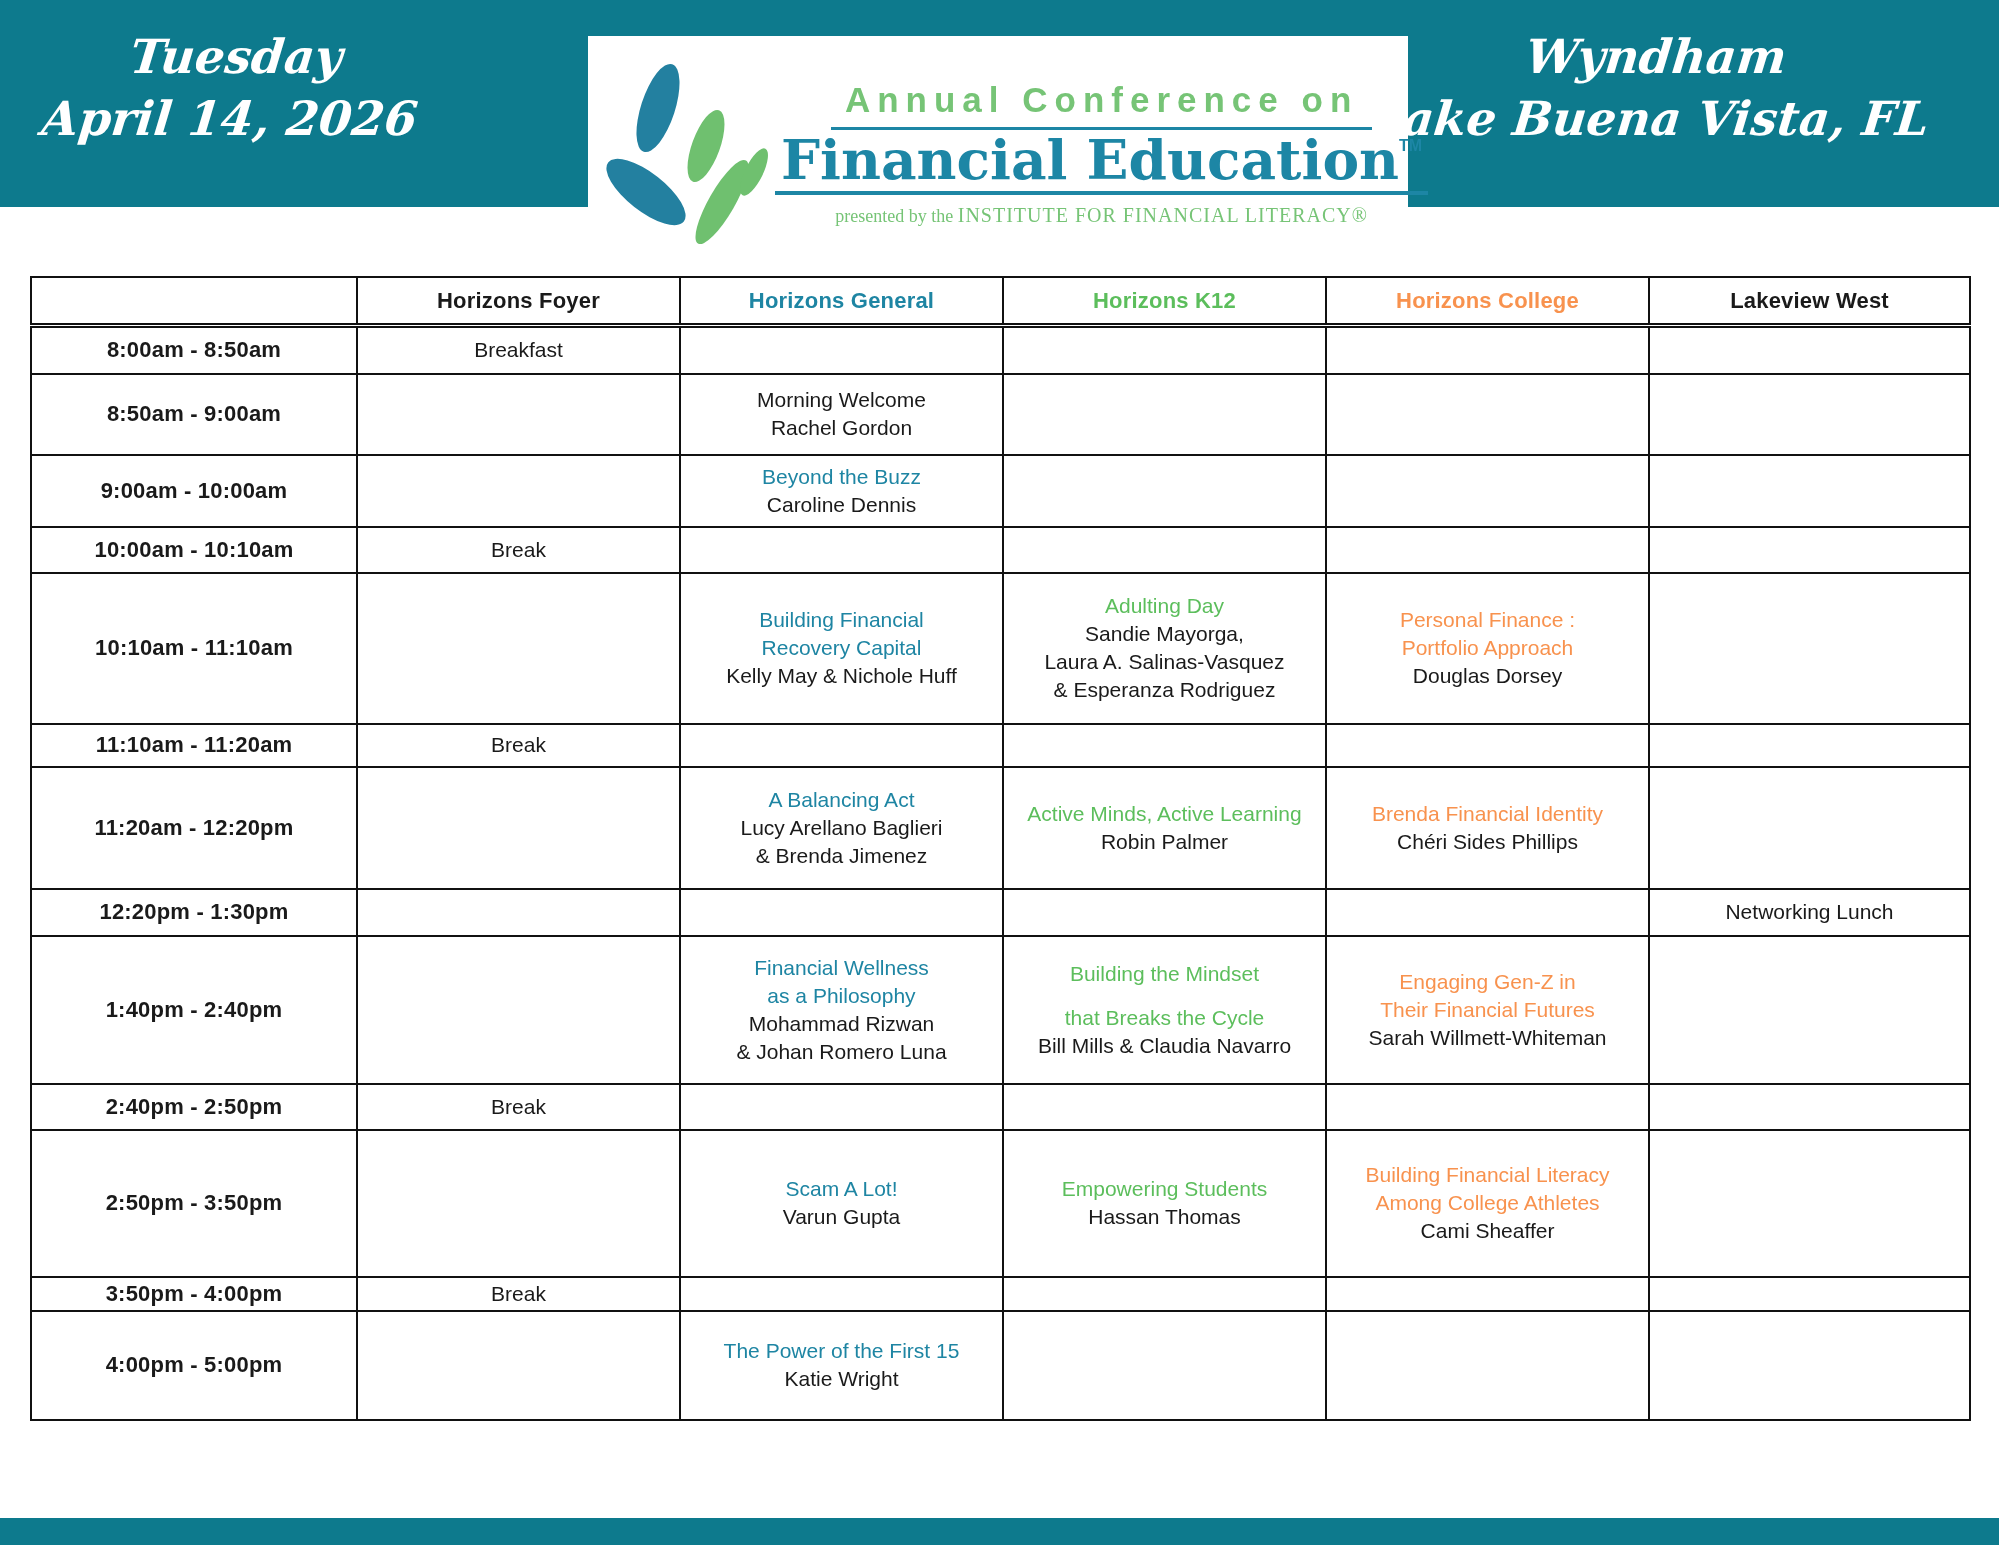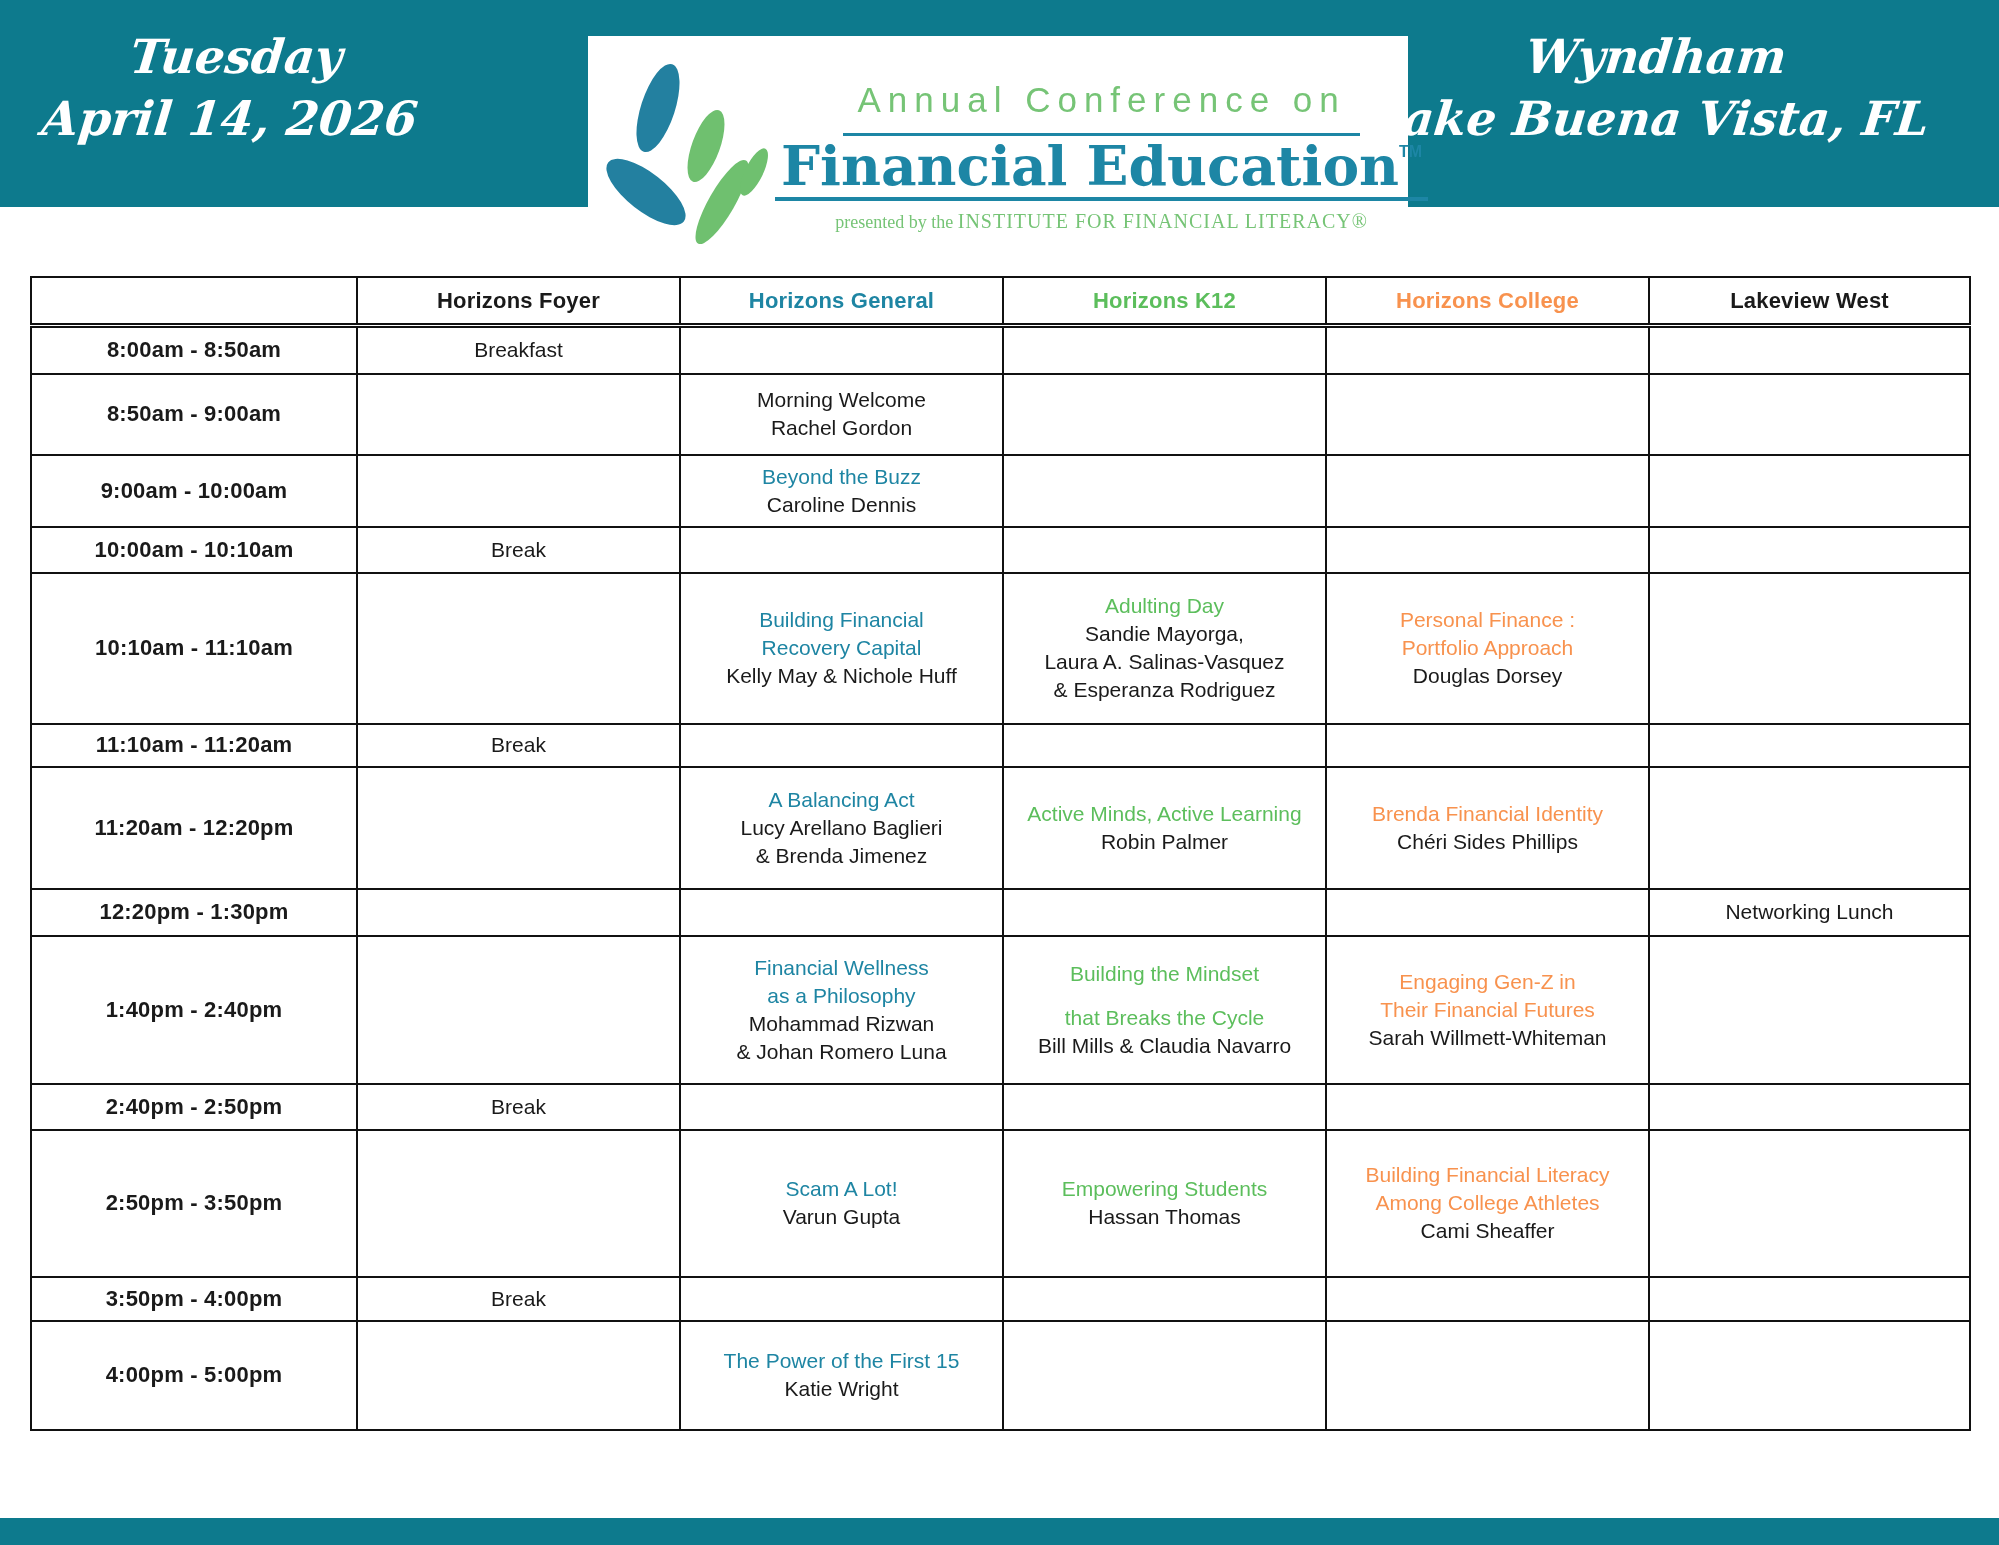--- a/index.html
+++ b/index.html
@@ -16,22 +16,22 @@
   .banner-date{position:absolute;top:26px;left:28px;width:410px;text-align:center;font-size:47px;line-height:1.32;}
   .banner-venue{position:absolute;top:26px;left:1368px;width:570px;text-align:center;font-size:47px;line-height:1.32;}
   
   .logo-box{
     position:absolute;top:36px;left:588px;width:820px;height:216px;background:#ffffff;
     display:flex;align-items:flex-start;
   }
   .leaves{margin:24px 4px 0 18px;flex:0 0 auto;}
   .logo-text{flex:1;text-align:center;padding-top:44px;}
   .logo-line1{
-    display:inline-block;color:var(--logo-green);font-weight:400;font-size:35px;letter-spacing:7px;
-    padding:0 14px 13px 14px;border-bottom:3px solid var(--logo-teal);white-space:nowrap;
+    display:inline-block;color:var(--logo-green);font-weight:700;font-size:35px;letter-spacing:7px;
+    padding:0 14px 7px 14px;border-bottom:3px solid var(--logo-teal);white-space:nowrap;
   }
   .logo-line2{
     display:inline-block;font-family:"DejaVu Serif", serif;font-weight:700;font-size:55px;
     color:var(--logo-teal);line-height:1.02;padding:2px 6px 3px 6px;border-bottom:4px solid var(--logo-teal);
     white-space:nowrap;
   }
   .logo-tm{font-family:"Liberation Sans", sans-serif;font-size:16px;font-weight:700;vertical-align:28px;letter-spacing:0;}
   .logo-line3{
     margin-top:9px;font-family:"Liberation Serif", serif;color:var(--logo-green);font-size:18px;white-space:nowrap;
   }
@@ -55,21 +55,21 @@
   tbody tr:nth-child(2){height:81px}
   tbody tr:nth-child(3){height:72px}
   tbody tr:nth-child(4){height:46px}
   tbody tr:nth-child(5){height:151px}
   tbody tr:nth-child(6){height:43px}
   tbody tr:nth-child(7){height:122px}
   tbody tr:nth-child(8){height:47px}
   tbody tr:nth-child(9){height:148px}
   tbody tr:nth-child(10){height:46px}
   tbody tr:nth-child(11){height:147px}
-  tbody tr:nth-child(12){height:44px}
+  tbody tr:nth-child(12){height:34px}
   tbody tr:nth-child(13){height:109px}
   
   .bottom-bar{position:absolute;top:1518px;left:0;width:1999px;height:27px;background:var(--banner-teal);}
 </style>
 </head>
 <body>
 
 <div class="banner">
   <div class="banner-date script-text">
     <div>Tuesday</div>

